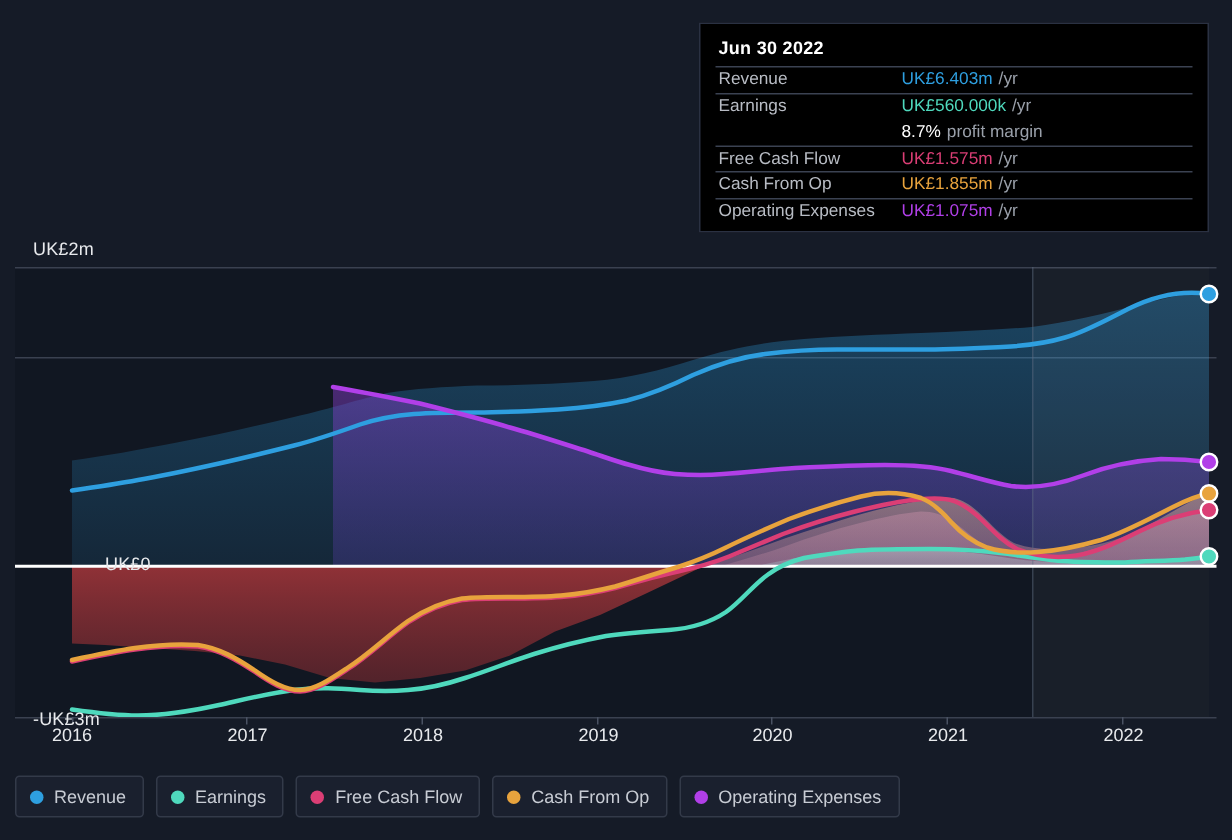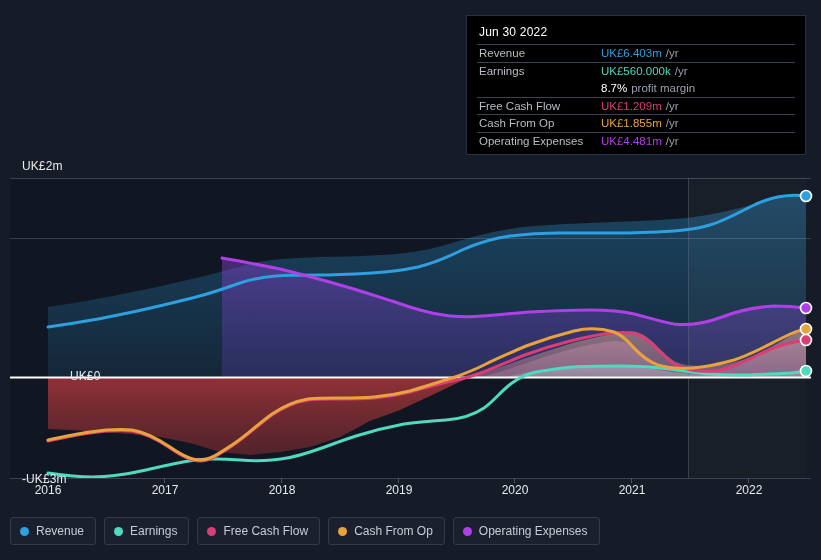--- a/index.html
+++ b/index.html
@@ -41,21 +41,21 @@
   
   #tooltip {
     position:absolute;
     left:466px; top:15px;
     width:340px; height:140px;
     background:#000;
     border:1px solid #2a3142;
     padding:8px 10px 6px 10px;
   }
   #tt-date {
-    color:#fff; font-size:12px; font-weight:normal;
+    color:#fff; font-size:12px; font-weight:bold;
     padding:1px 0 5px 2px;
     letter-spacing:.2px;
   }
   .tt-row {
     display:flex; align-items:center;
     height:17.5px;
     border-top:1px solid #3b4252;
     padding-left:2px;
   }
   .tt-row.noline { border-top:none; }
@@ -389,33 +389,33 @@
     <div class="tt-row noline">
       <span class="tt-label"></span>
       <span class="tt-margin-wrap">
         <span class="tt-val" style="color:#ffffff">8.7%</span>
         <span class="tt-unit">profit margin</span>
       </span>
     </div>
 
     <div class="tt-row">
       <span class="tt-label">Free Cash Flow</span>
-      <span class="tt-val" style="color:#db3e75">UK£1.209m</span>
+      <span class="tt-val" style="color:#db3e75">UK£1.575m</span>
       <span class="tt-unit">/yr</span>
     </div>
 
     <div class="tt-row">
       <span class="tt-label">Cash From Op</span>
       <span class="tt-val" style="color:#e8a33d">UK£1.855m</span>
       <span class="tt-unit">/yr</span>
     </div>
 
     <div class="tt-row">
       <span class="tt-label">Operating Expenses</span>
-      <span class="tt-val" style="color:#b13fe8">UK£4.481m</span>
+      <span class="tt-val" style="color:#b13fe8">UK£1.075m</span>
       <span class="tt-unit">/yr</span>
     </div>
   </div>
 
   <div id="legend">
     <div class="lg-item">
       <span class="lg-dot" style="background:#2e9fe0"></span>
       <span class="lg-text">Revenue</span>
     </div>
     <div class="lg-item">

